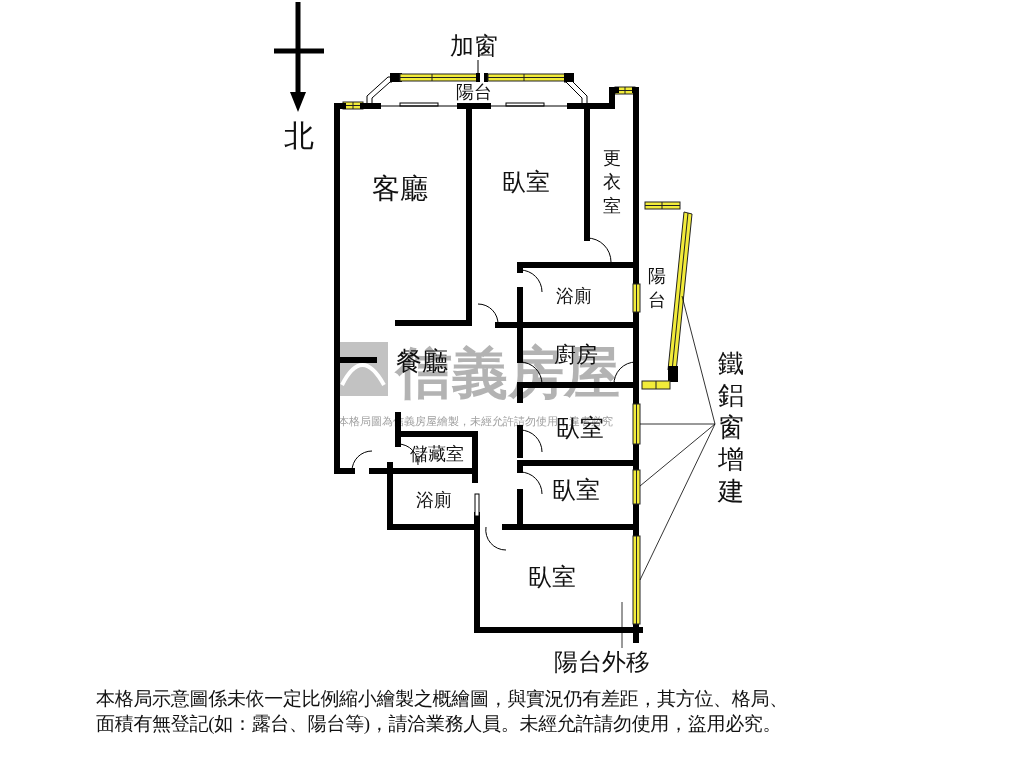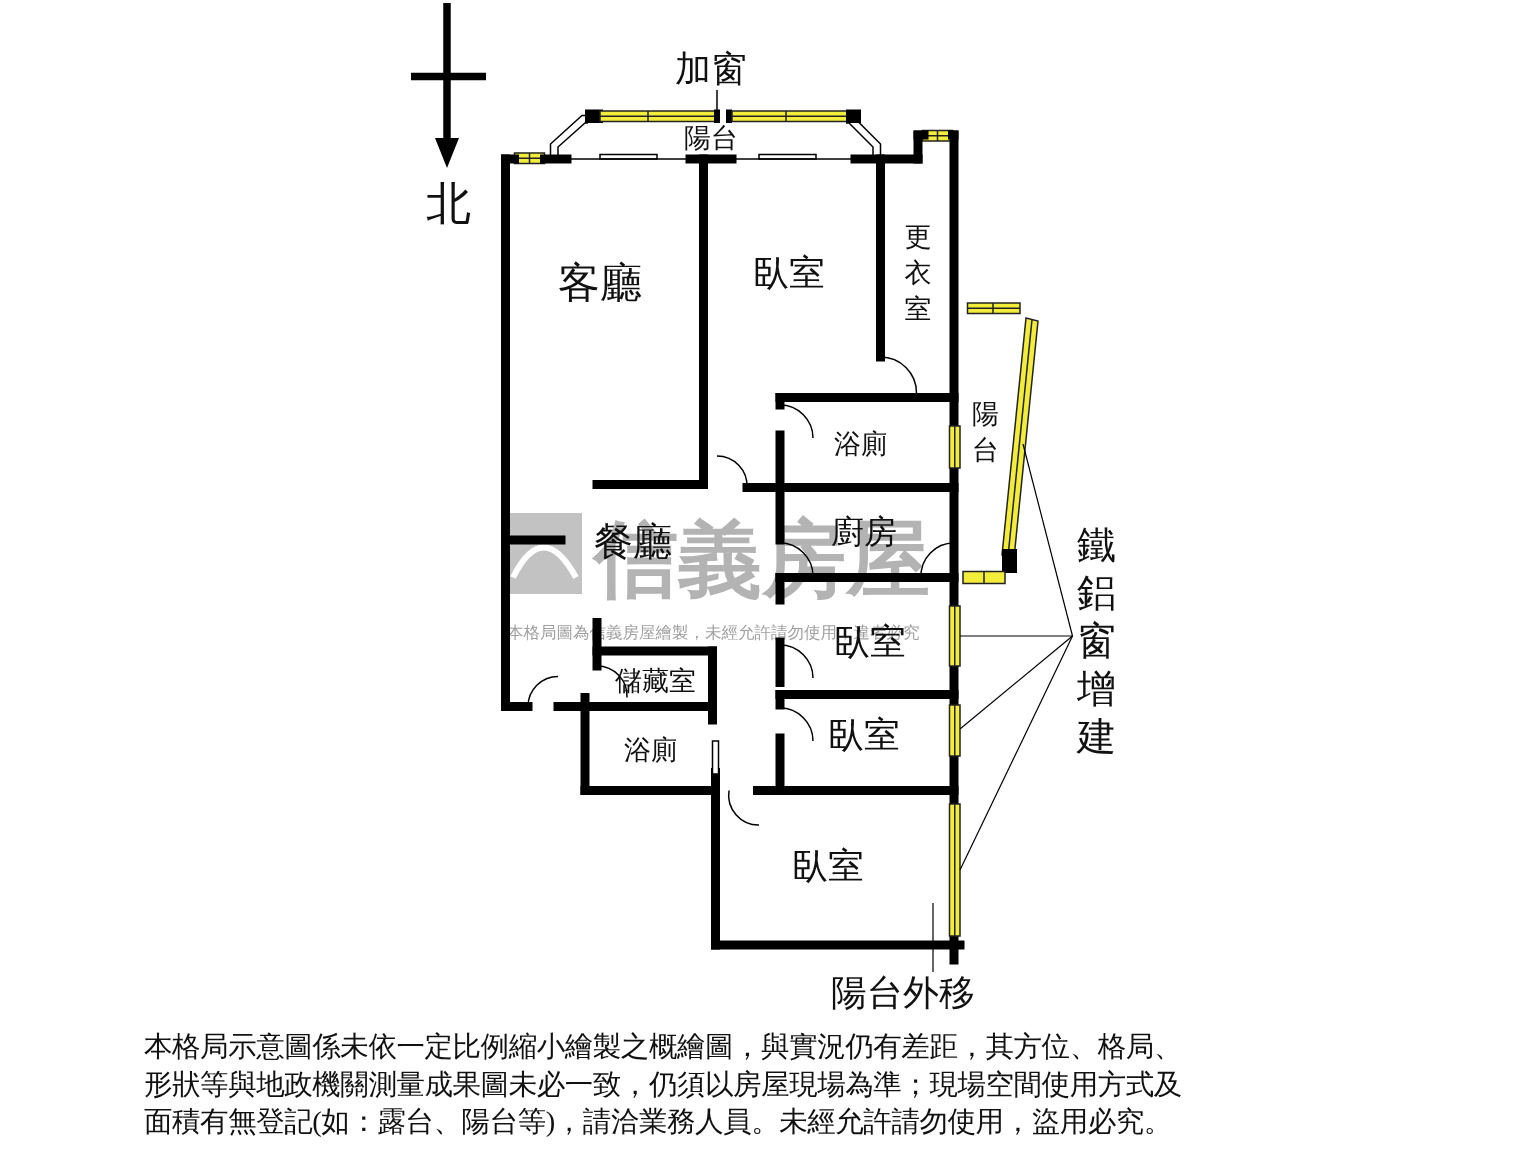--- a/index.html
+++ b/index.html
@@ -191,15 +191,14 @@
   <text class="room-label" x="718" y="404" font-size="26">鋁</text>
   <text class="room-label" x="718" y="436" font-size="26">窗</text>
   <text class="room-label" x="718" y="468" font-size="26">增</text>
   <text class="room-label" x="718" y="500" font-size="26">建</text>
 
   <text class="room-label" x="554" y="670" font-size="24">陽台外移</text>
 </svg>
 
 <div class="disclaimer">
   <div>本格局示意圖係未依一定比例縮小繪製之概繪圖，與實況仍有差距，其方位、格局、</div>
-  <div>形狀等與地政機關測量成果圖未必一致，仍須以房屋現場為準；現場空間使用方式及</div>
   <div>面積有無登記(如：露台、陽台等)，請洽業務人員。未經允許請勿使用，盜用必究。</div>
 </div>
 
 </body></html>

